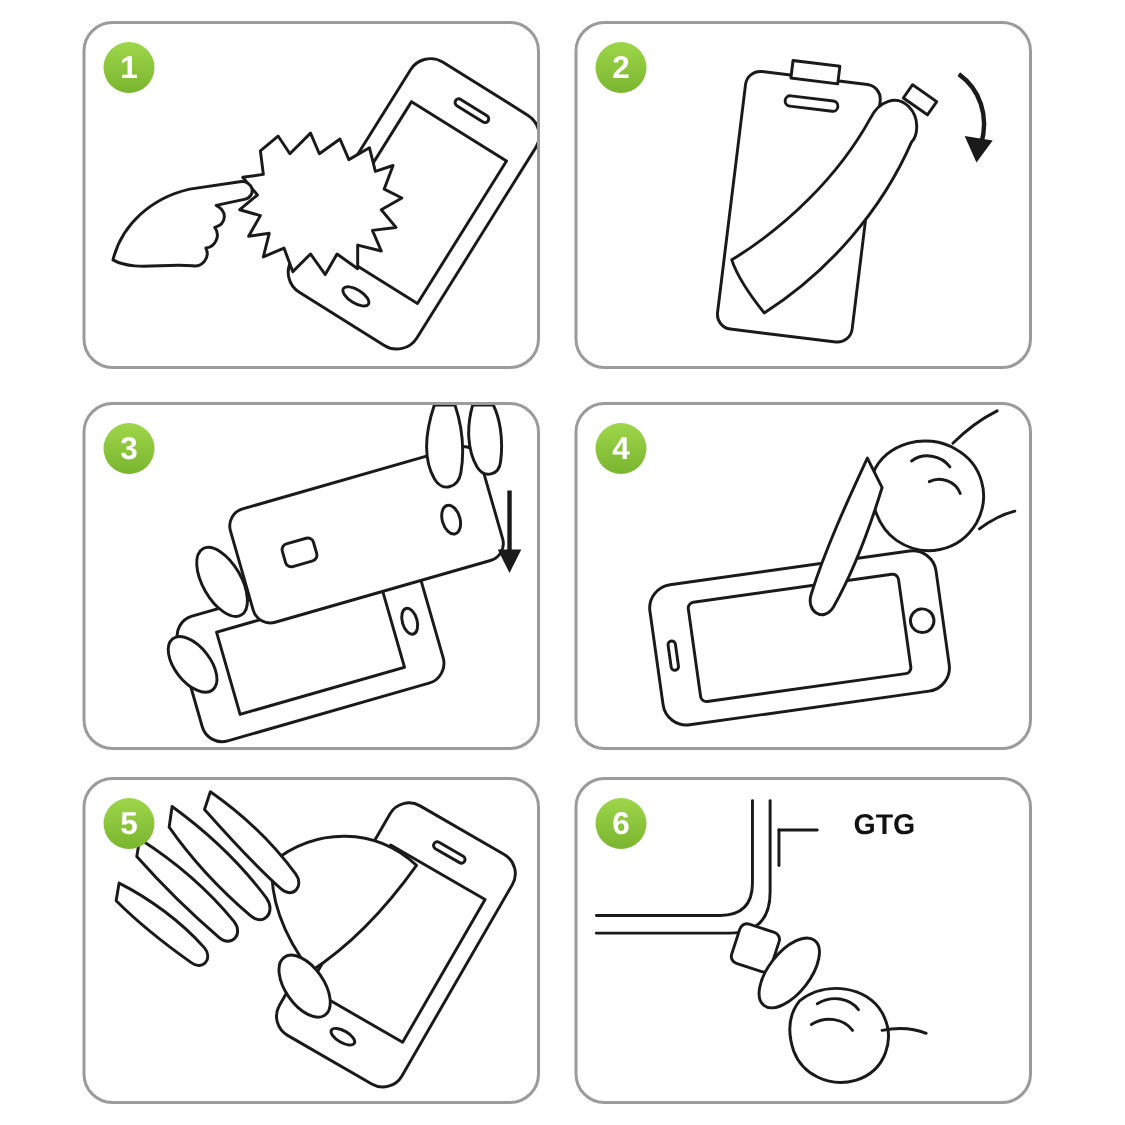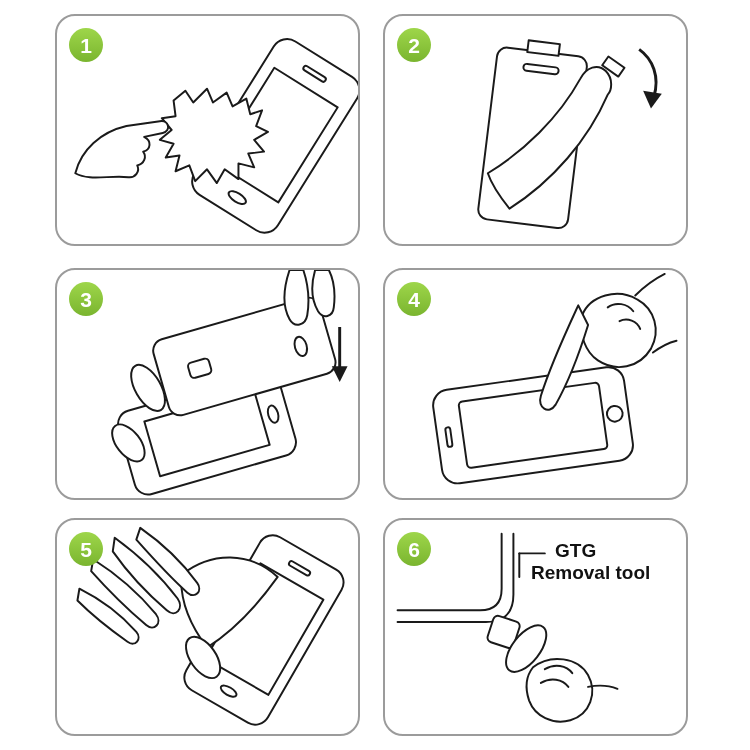--- a/index.html
+++ b/index.html
@@ -61,21 +61,21 @@
     position: absolute;
     left: 146px;
     top: 20px;
     width: 160px;
     z-index: 2;
     color: #111111;
     font-weight: bold;
     font-size: 19px;
     line-height: 22px;
   }
-  .tool-label .l1 { margin-left: 24px; }
+  .tool-label .l1 { margin-left: 38px; }
 </style>
 </head>
 <body>
 
 <div class="sheet">
 
   <div class="panel p1">
     <div class="badge">1</div>
     <svg viewBox="0 0 305 232">
       <g transform="translate(222,122) rotate(32)">
@@ -159,21 +159,20 @@
       <path class="solid" d="M36,40 C58,54 82,74 100,96 C107,105 98,114 90,107 C70,90 50,70 34,52 Z"></path>
       <path class="solid" d="M22,70 C42,80 64,96 80,114 C86,121 79,130 71,124 C54,112 34,96 20,82 Z"></path>
       <ellipse class="solid" cx="148" cy="140" rx="13" ry="24" transform="rotate(-35 148 140)"></ellipse>
     </svg>
   </div>
 
   <div class="panel p6">
     <div class="badge">6</div>
     <div class="tool-label">
       <div class="l1">GTG</div>
-      <div class="l2">Removal tool</div>
     </div>
     <svg viewBox="0 0 305 218">
       <path class="line" d="M118,14 L118,70 Q118,92 96,92 L12,92"></path>
       <path class="line" d="M130,14 L130,76 Q130,104 102,104 L12,104"></path>
       <line class="line" x1="136" y1="34" x2="162" y2="34"></line>
       <line class="line" x1="136" y1="34" x2="136" y2="58"></line>
       <rect class="solid" x="106" y="100" width="28" height="28" rx="5" transform="rotate(18 120 114)"></rect>
       <ellipse class="solid" cx="143" cy="131" rx="14" ry="28" transform="rotate(38 143 131)"></ellipse>
       <path class="solid" d="M150,150 C168,136 196,140 206,158 C216,176 208,198 188,204 C170,209 152,200 146,184 C142,172 142,160 150,150 Z"></path>
       <path class="line" d="M162,152 C172,146 184,148 190,156"></path>

